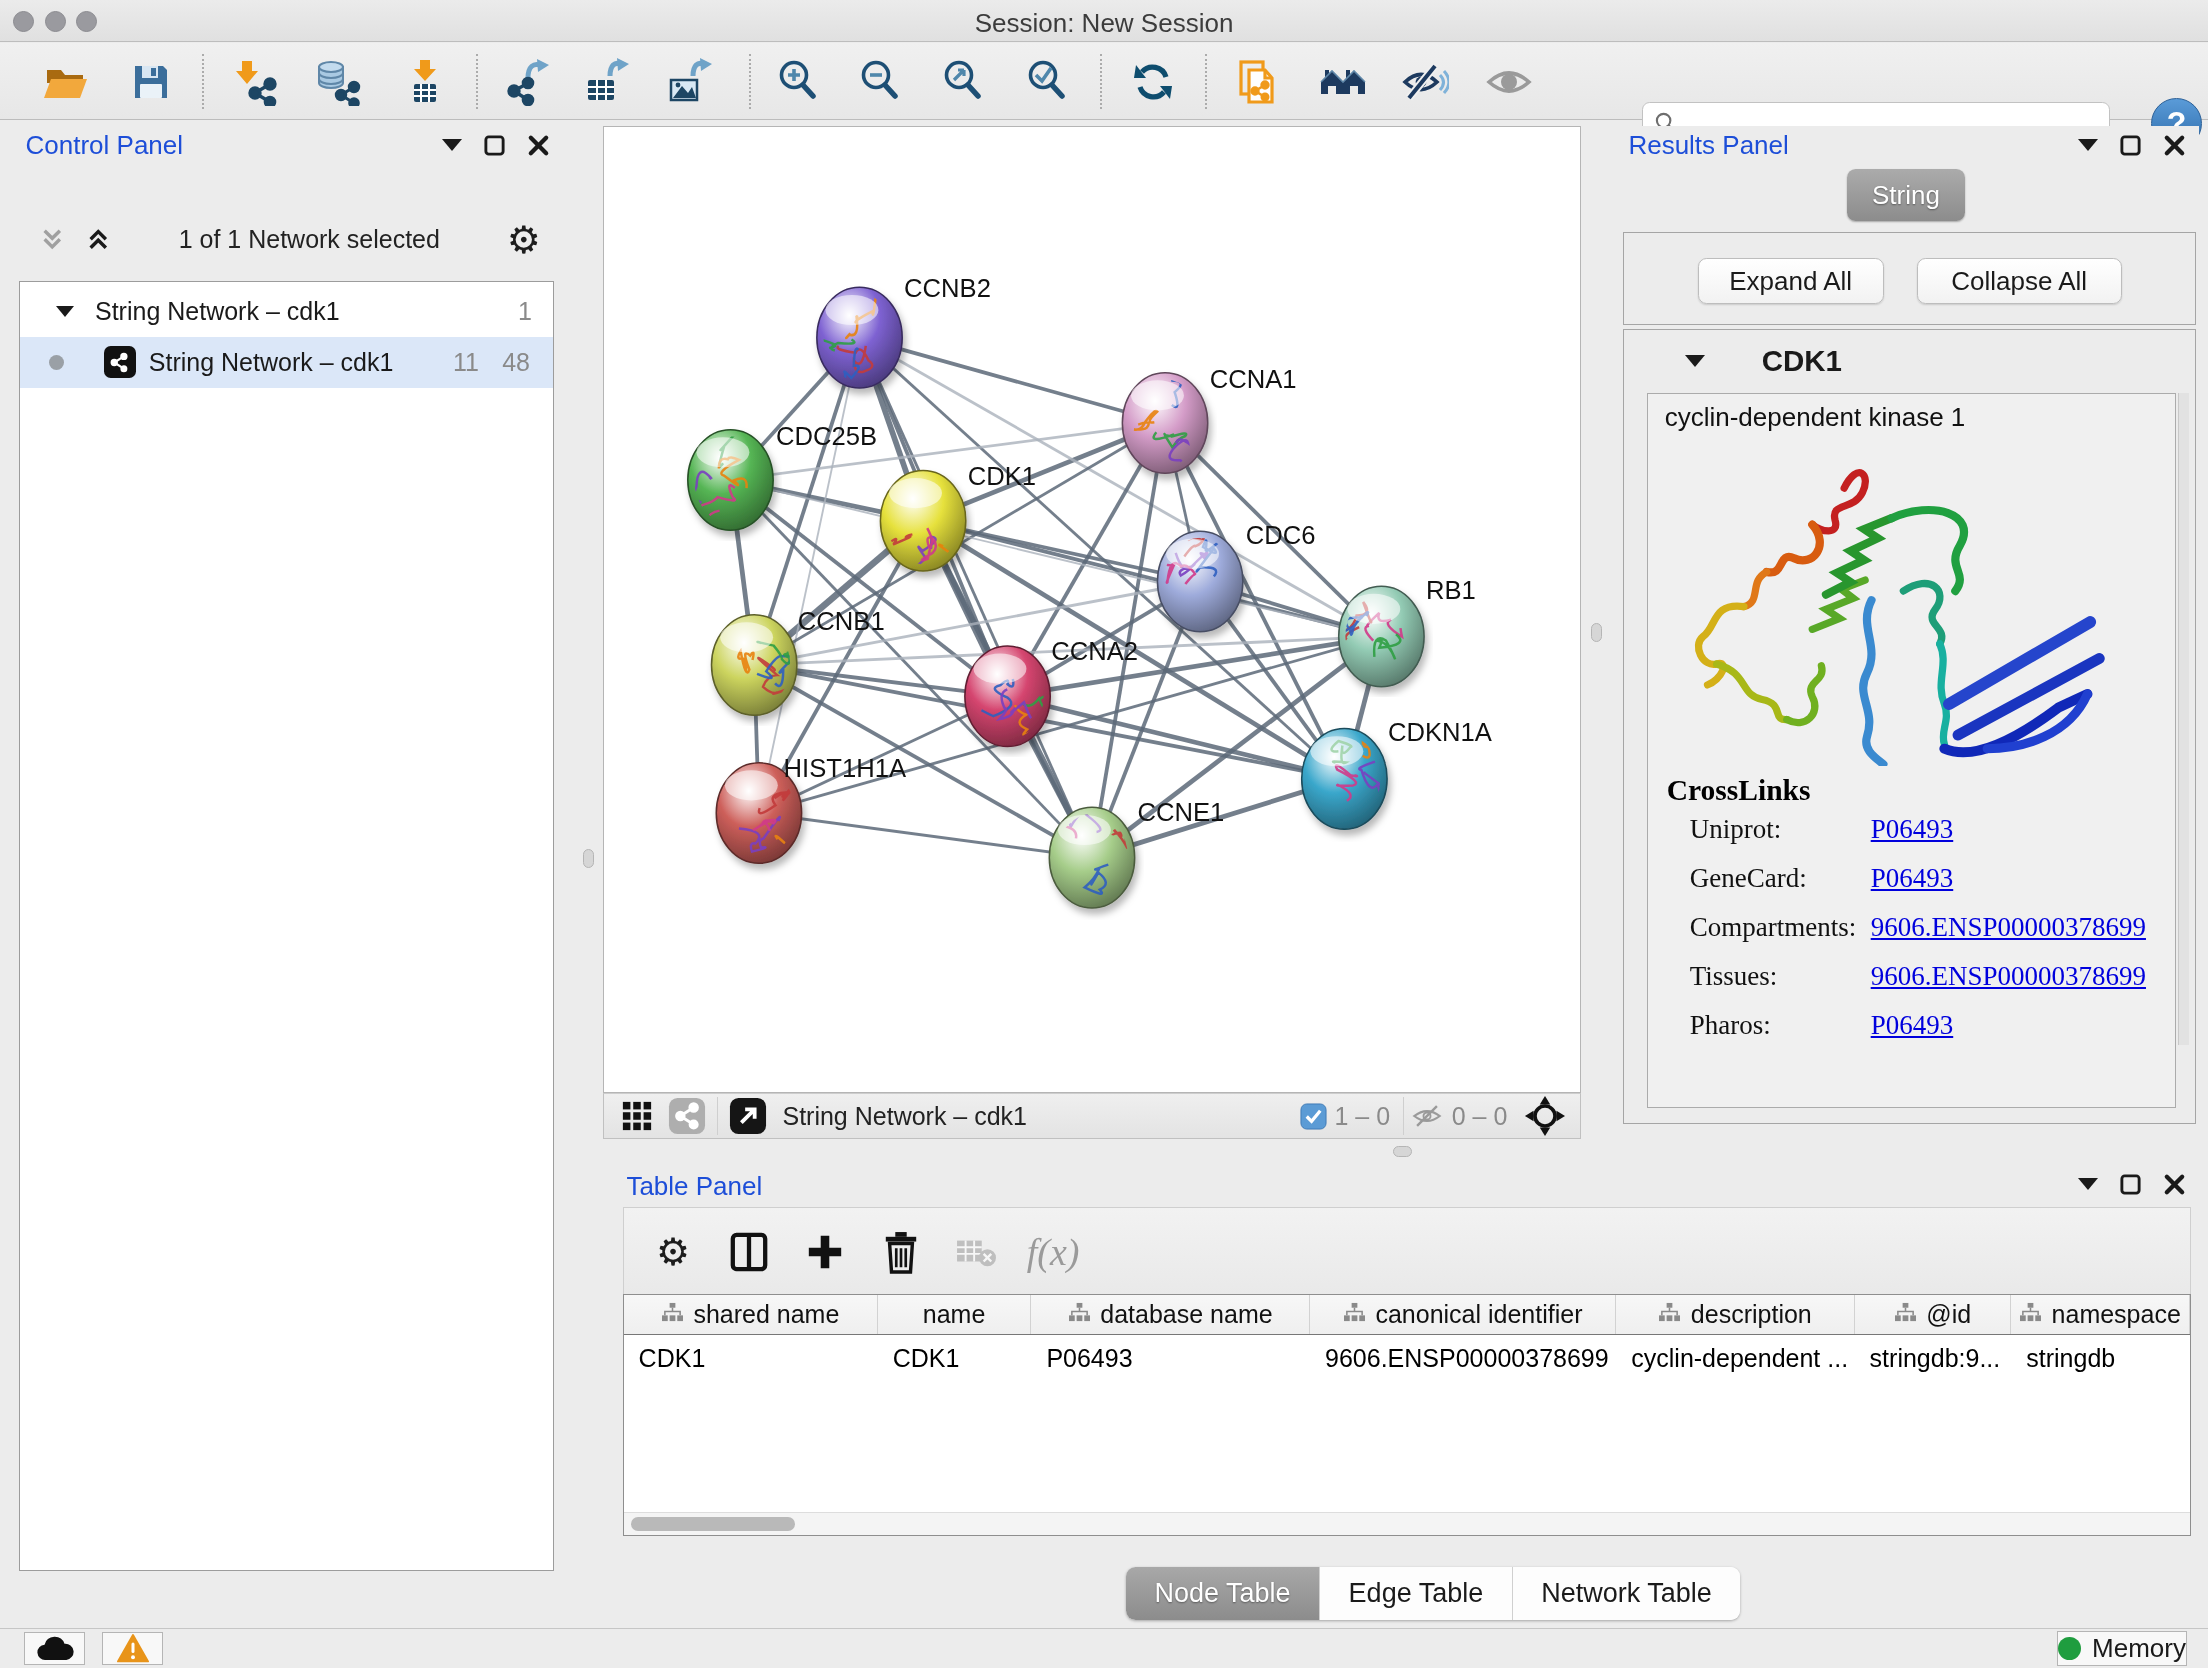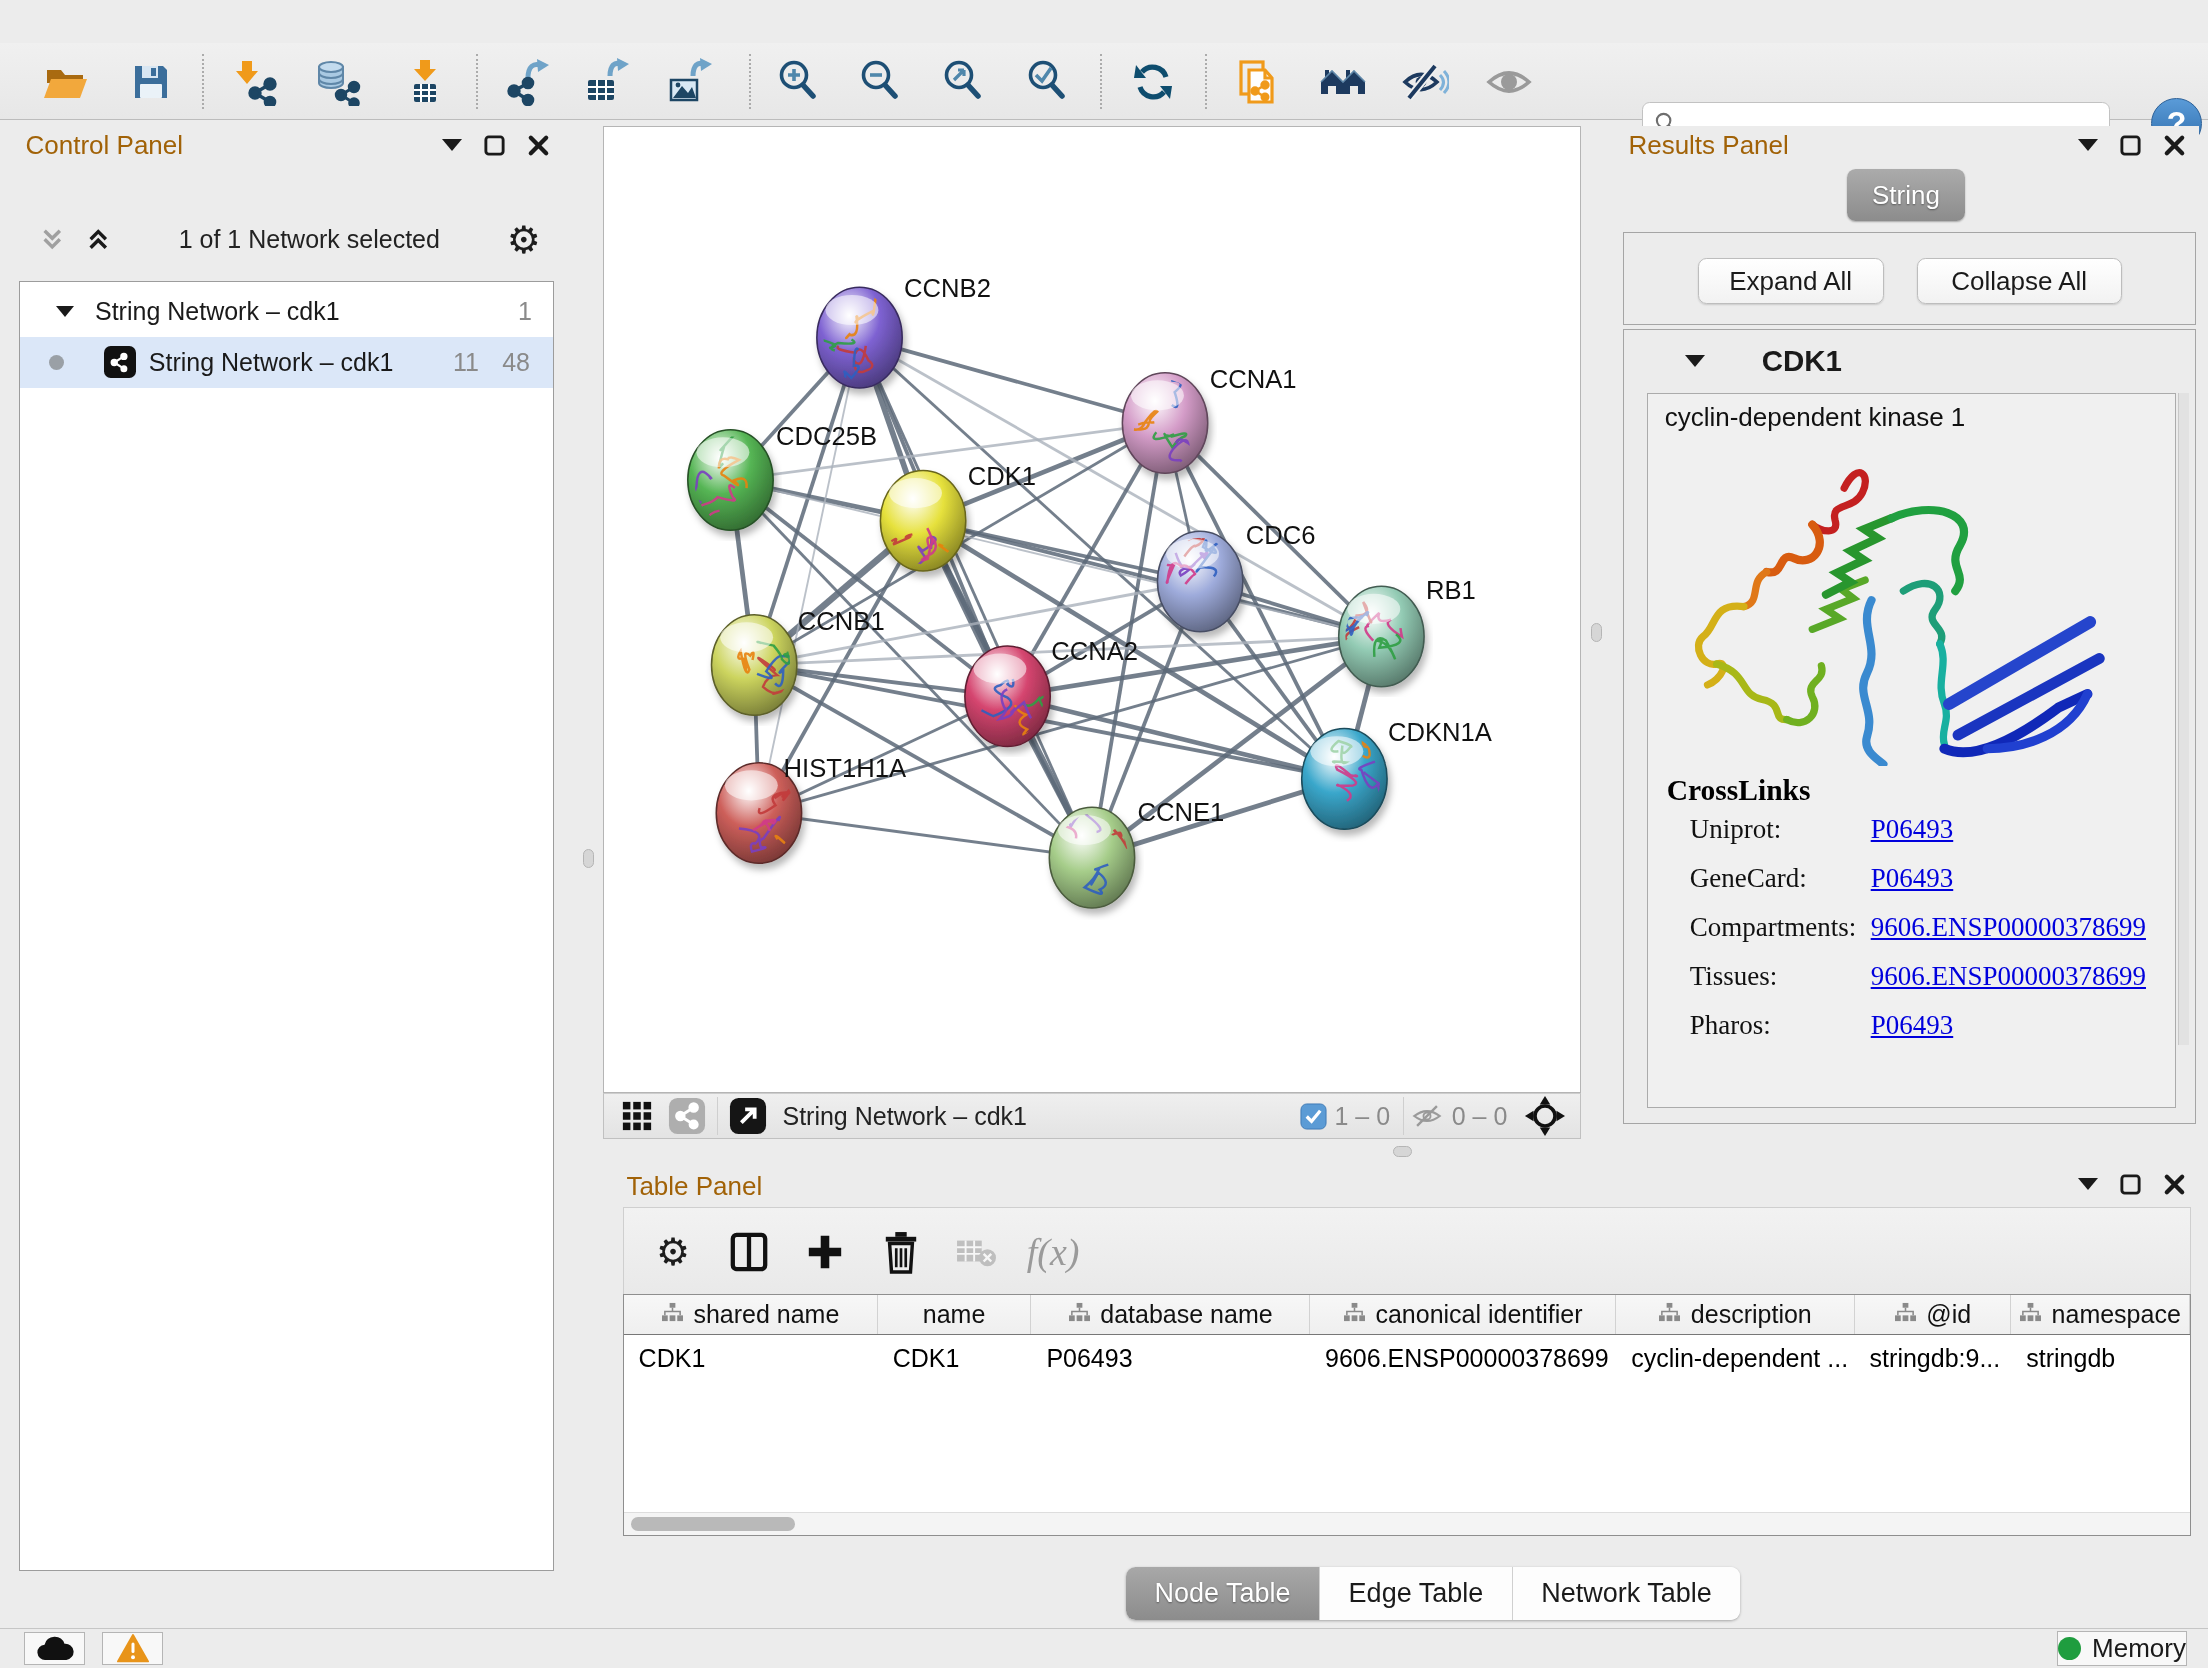--- a/index.html
+++ b/index.html
@@ -25,21 +25,21 @@
   .searchbox { position:absolute; left:1642px; top:59px; width:468px; height:42px;
     background:#ffffff; border:1.9px solid #c2c2c2; border-radius:7.6px; display:flex; align-items:center; }
   .searchbox svg { margin:0 7.6px 0 11.4px; }
   .searchbox input { border:none; outline:none; flex:1; font-size:24px; height:34px;
     font-family:"Liberation Sans",sans-serif; background:transparent; }
   .helpbtn { position:absolute; left:2151px; top:55px; width:51px; height:51px; border-radius:50%;
     background:linear-gradient(#5a9bd8,#2e6cab); color:#fff; font-size:32px; font-weight:bold;
     display:flex; align-items:center; justify-content:center; border:1px solid #2a5f97; }
 
   
-  .panel-title { font-size:26px; color:#a16207; }
+  .panel-title { font-size:26px; color:#1d4ed8; }
   .panel-controls { position:absolute; top:5.7px; right:13.3px; display:flex; gap:21px; align-items:center; height:27px; }
   .tri-down { width:0; height:0; border-left:10.5px solid transparent; border-right:10.5px solid transparent;
     border-top:12.4px solid #1a1a1a; }
   .ctl-ico svg { display:block; }
 
   
   .control-panel { position:absolute; left:9.5px; top:126px; width:554px; height:1449px; background:#ececec; }
   .cp-header { position:absolute; left:0; top:0; width:100%; height:32px; }
   .cp-header .panel-title { position:absolute; left:16px; top:3.8px; }
   .cp-tabs { position:absolute; left:71px; top:40px; height:48px; display:flex;
@@ -139,20 +139,26 @@
     border:1.9px solid #b5b5b5; display:flex; align-items:center; justify-content:center; }
   .memory-btn { position:absolute; right:21px; top:1.9px; width:130px; height:35px; background:#f8f8f8;
     border:1.9px solid #b5b5b5; display:flex; align-items:center; justify-content:center; gap:11.4px; font-size:26px; }
   .mem-dot { width:23px; height:23px; border-radius:50%; background:#1f9d3f; }
 </style>
 </head>
 <body>
 
 <div class="window">
 
+  <div class="titlebar">
+    <div class="traffic" style="left:13.3px"></div>
+    <div class="traffic" style="left:45px"></div>
+    <div class="traffic" style="left:76px"></div>
+    <div class="win-title">Session: New Session</div>
+  </div>
 
   <div class="toolbar">
     <div class="tbtn" style="left:39px">
       <svg viewBox="0 0 48 48">
         <path d="M6 12 h14 l4 5 h18 v8 H6z" fill="#a96a10"></path>
         <path d="M3 40 l7-19 h36 l-7 19z" fill="#f2a83c"></path>
       </svg>
     </div>
     <div class="tbtn" style="left:125px">
       <svg viewBox="0 0 48 48">

